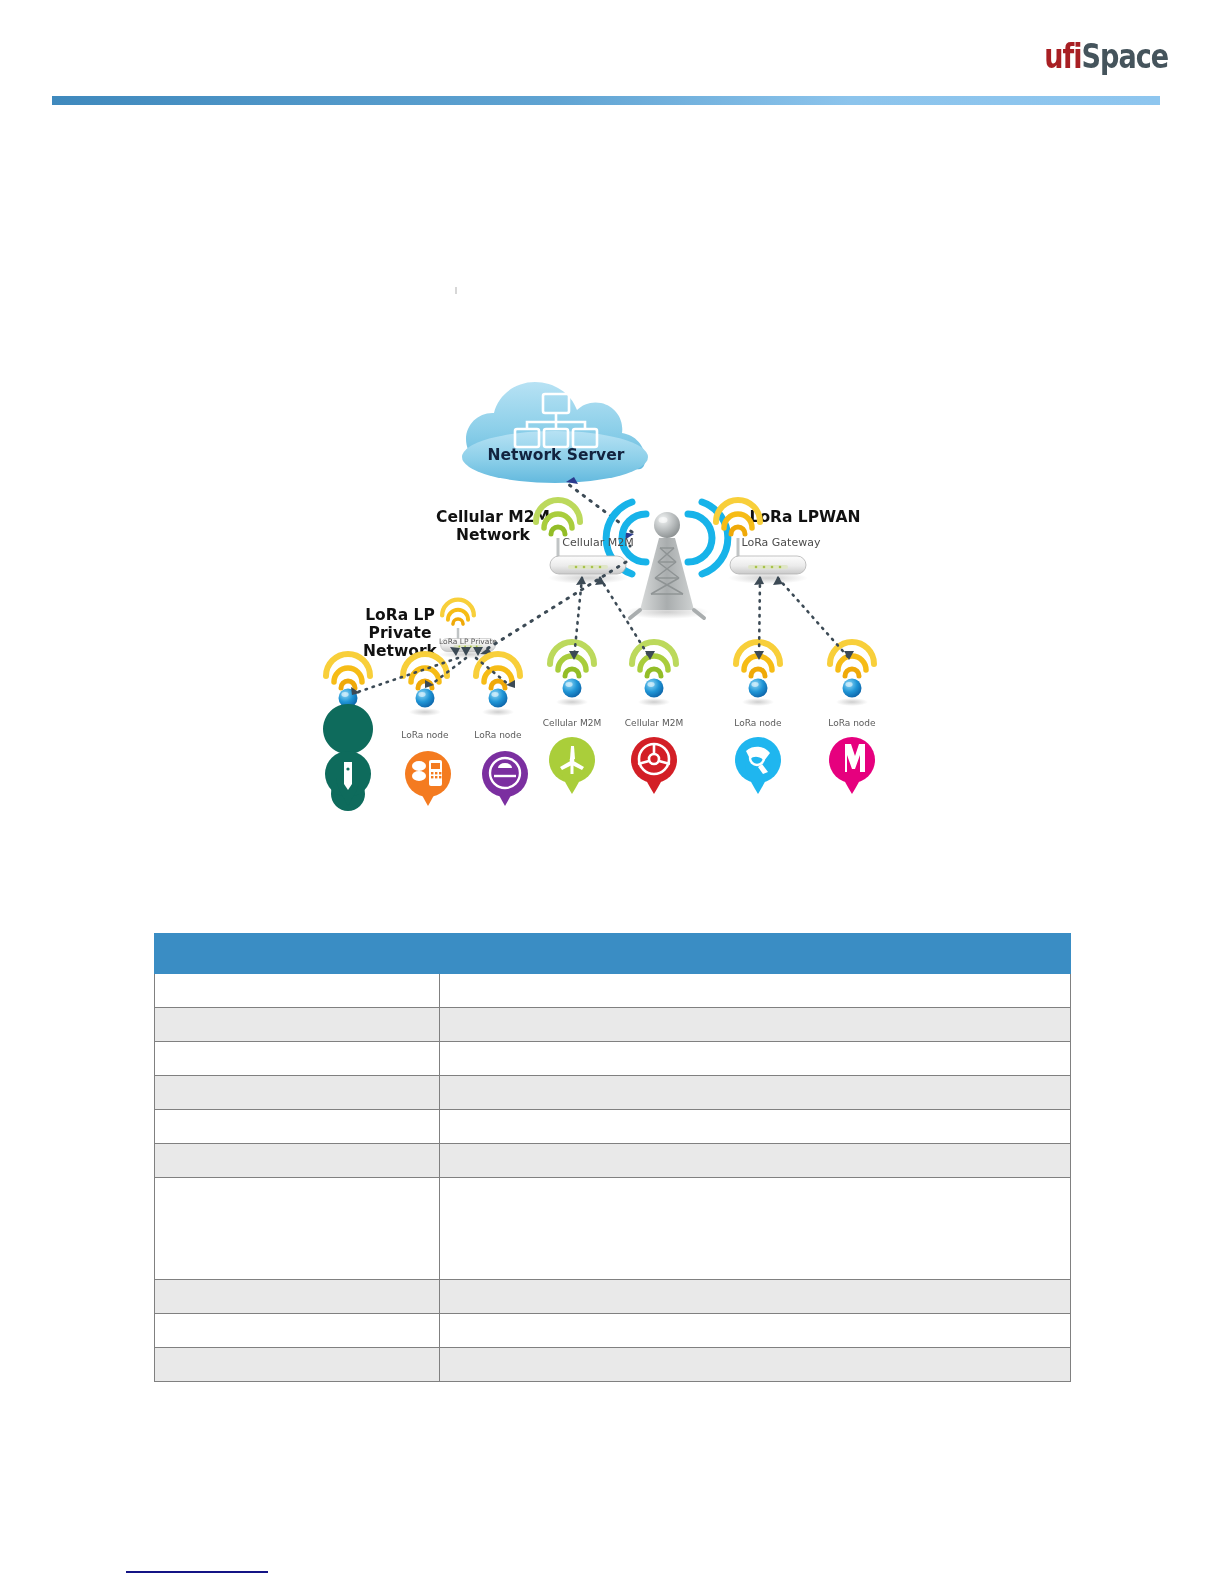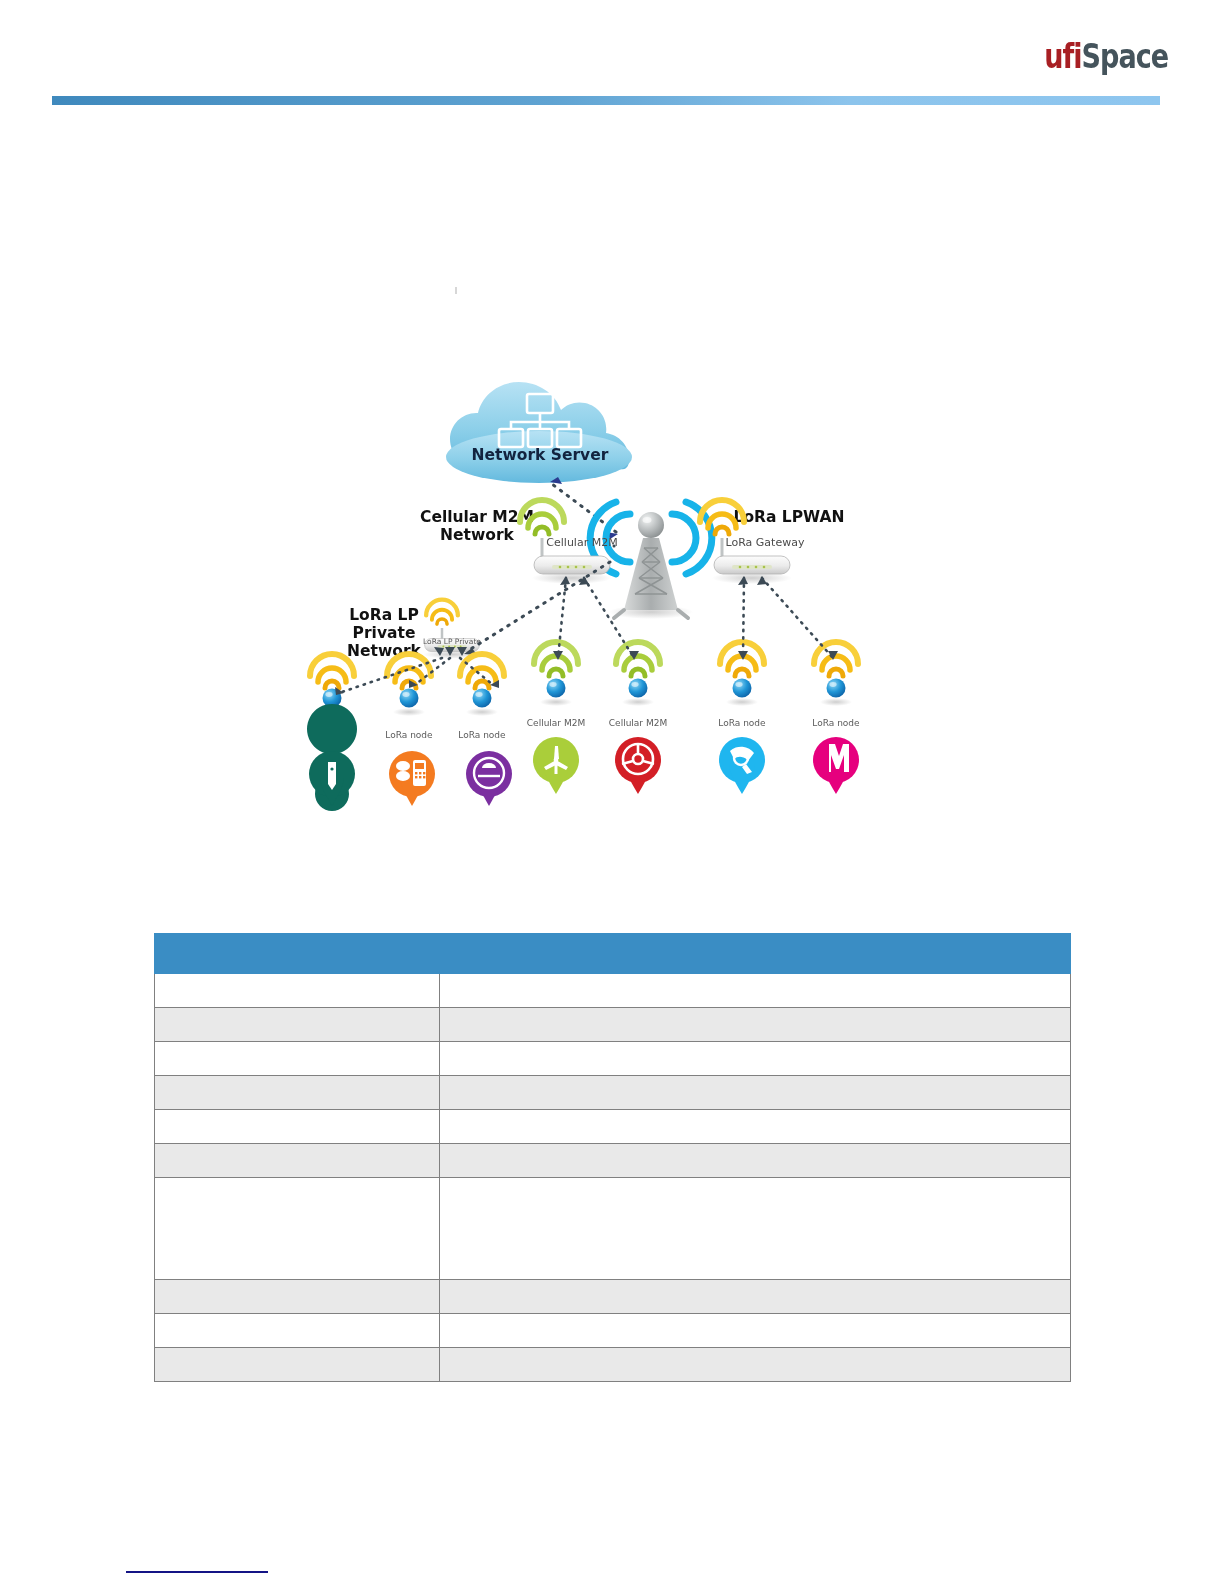--- a/index.html
+++ b/index.html
@@ -38,21 +38,21 @@
     left: 52px;
     top: 96px;
     width: 1108px;
     height: 9px;
     background: linear-gradient(to right, #3f89bd 0%, #5fa3d2 45%, #8cc4ec 72%, #8ec6ef 100%);
   }
 
   
   .diagram {
     position: absolute;
-    left: 284px;
+    left: 300px;
     top: 362px;
     width: 640px;
     height: 490px;
   }
   .diagram svg { display: block; width: 100%; height: 100%; }
 
   
   .spec-table {
     position: absolute;
     left: 154px;

